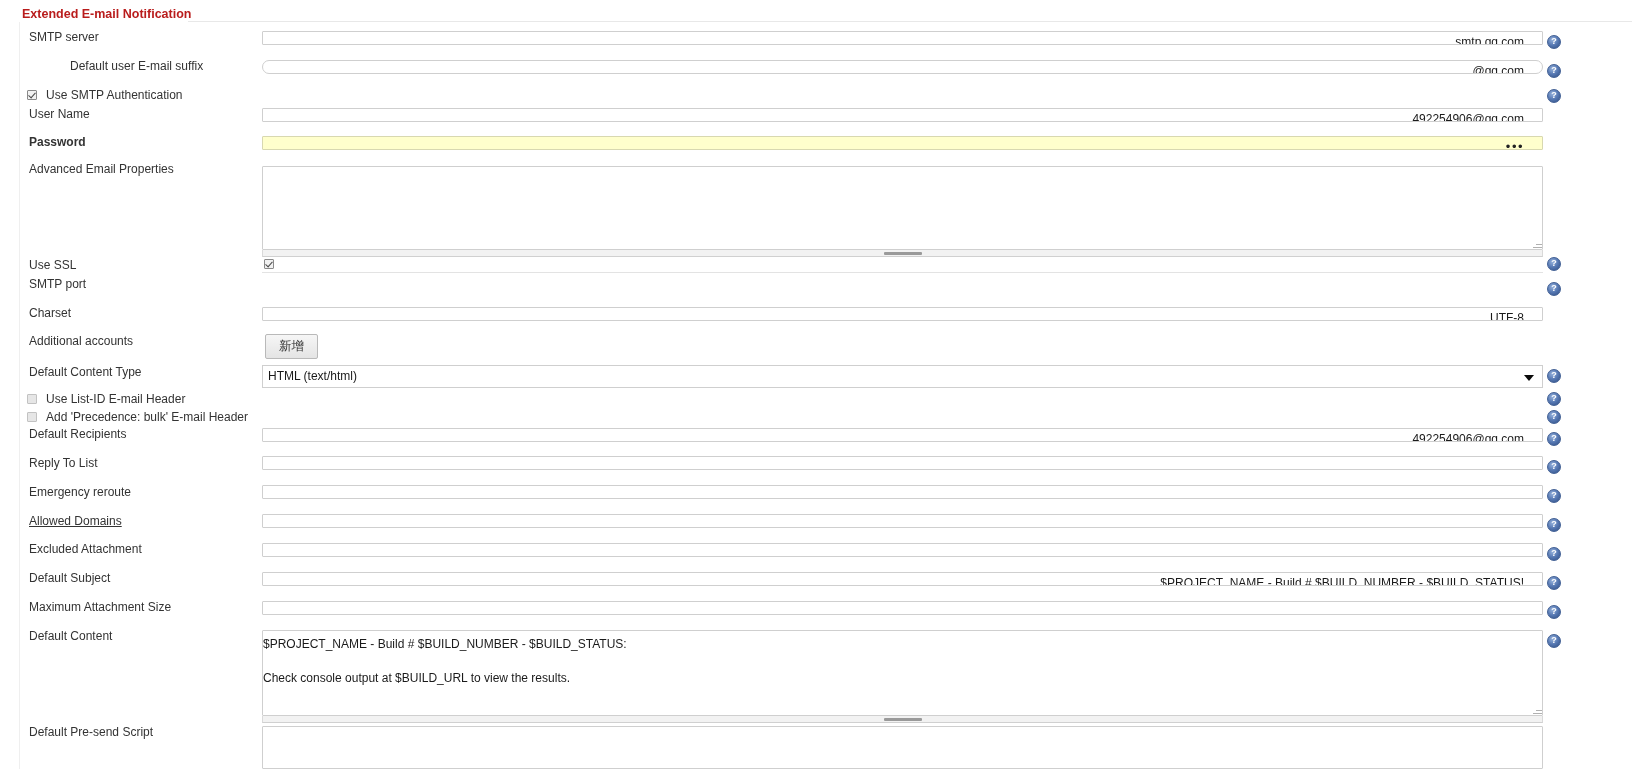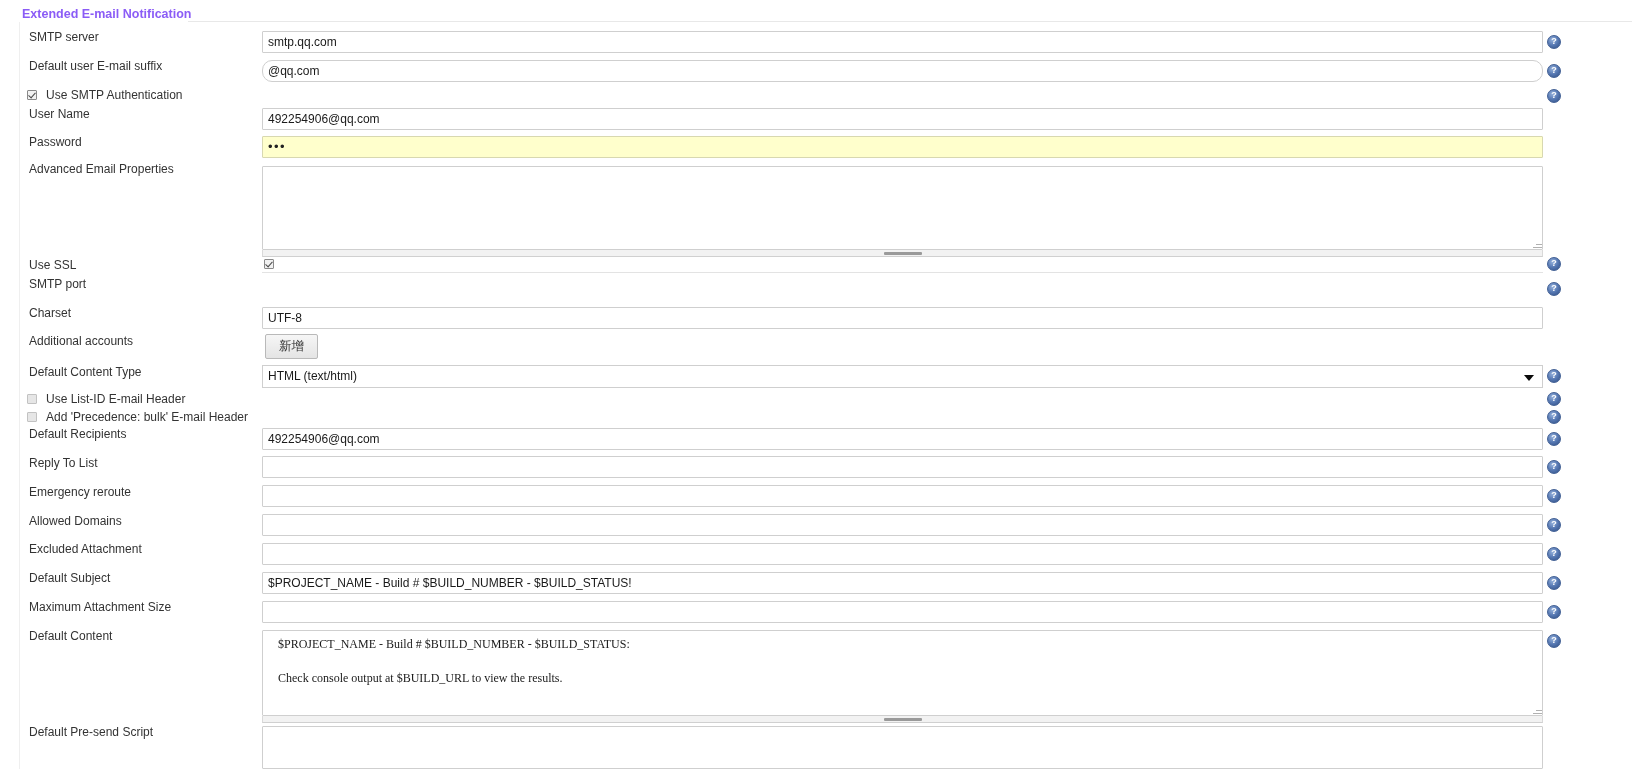--- a/index.html
+++ b/index.html
@@ -18,21 +18,21 @@
     color: #333333;
   }
 
   
   .section-title {
     position: absolute;
     left: 22px;
     top: 7px;
     font-size: 12.5px;
     font-weight: bold;
-    color: #8b5cf6;
+    color: #b91c1c;
     white-space: nowrap;
   }
   .header-rule {
     position: absolute;
     left: 188px;
     top: 21px;
     width: 1444px;
     height: 1px;
     background: #e8e8e8;
   }
@@ -61,36 +61,36 @@
     width: 1281px;
     box-sizing: border-box;
     background: #ffffff;
     border: 1px solid #cfcfcf;
     border-radius: 1px;
     font-family: "Liberation Sans", sans-serif;
     font-size: 12px;
     color: #1a1a1a;
   }
   .field.text {
-    height: 22px;
+    height: 14px;
     line-height: 20px;
-    padding: 0 5px;
+    padding: 0 18px;
     white-space: nowrap;
     overflow: hidden;
+    text-align: right;
   }
   .field.autofill {
     background: #ffffcc;
     border-color: #d8d8b0;
   }
   .field.textarea {
-    padding: 5px 15px;
+    padding: 5px 0;
     white-space: pre-wrap;
     overflow: hidden;
     line-height: 17px;
-    font-family: Liberation Serif, serif;
   }
   .field.empty { color: transparent; }
 
   .pw-dots {
     letter-spacing: 1.5px;
     font-size: 13px;
     color: #222;
     line-height: 20px;
   }
 
@@ -240,34 +240,34 @@
 <div id="page">
 
   <div class="section-title">Extended E-mail Notification</div>
   <div class="header-rule"></div>
   <div class="left-rule"></div>
 
   <div class="row-label" style="top:30px;">SMTP server</div>
   <div class="field text" style="top:31px;">smtp.qq.com</div>
   <div class="help" style="top:35px;"></div>
 
-  <div class="row-label" style="top:59px;">Default user E-mail suffix</div>
+  <div class="row-label" style="top:59px;margin-left:41px;">Default user E-mail suffix</div>
   <div class="field text" style="top:60px;border-radius:10px;">@qq.com</div>
   <div class="help" style="top:64px;"></div>
 
   <div class="cb-row" style="top:88px;">
     <span class="cb checked"></span>
     <span class="cb-label">Use SMTP Authentication</span>
   </div>
   <div class="help" style="top:89px;"></div>
 
   <div class="row-label" style="top:107px;">User Name</div>
   <div class="field text" style="top:108px;">492254906@qq.com</div>
 
-  <div class="row-label" style="top:135px;">Password</div>
+  <div class="row-label" style="top:135px;font-weight:bold;">Password</div>
   <div class="field text autofill" style="top:136px;">
     <span class="pw-dots">•••</span>
   </div>
 
   <div class="row-label" style="top:162px;">Advanced Email Properties</div>
   <div class="field textarea empty" style="top:166px;height:84px;"></div>
   <div class="resize-corner" style="left:1532px;top:239px;">
     <span style="top:8px;width:9px;"></span>
     <span style="top:5px;width:6px;"></span>
   </div>
@@ -311,21 +311,21 @@
   <div class="help" style="top:432px;"></div>
 
   <div class="row-label" style="top:456px;">Reply To List</div>
   <div class="field text" style="top:456px;"></div>
   <div class="help" style="top:460px;"></div>
 
   <div class="row-label" style="top:485px;">Emergency reroute</div>
   <div class="field text" style="top:485px;"></div>
   <div class="help" style="top:489px;"></div>
 
-  <div class="row-label" style="top:514px;">Allowed Domains</div>
+  <div class="row-label" style="top:514px;text-decoration:underline;">Allowed Domains</div>
   <div class="field text" style="top:514px;"></div>
   <div class="help" style="top:518px;"></div>
 
   <div class="row-label" style="top:542px;">Excluded Attachment</div>
   <div class="field text" style="top:543px;"></div>
   <div class="help" style="top:547px;"></div>
 
   <div class="row-label" style="top:571px;">Default Subject</div>
   <div class="field text" style="top:572px;">$PROJECT_NAME - Build # $BUILD_NUMBER - $BUILD_STATUS!</div>
   <div class="help" style="top:576px;"></div>

